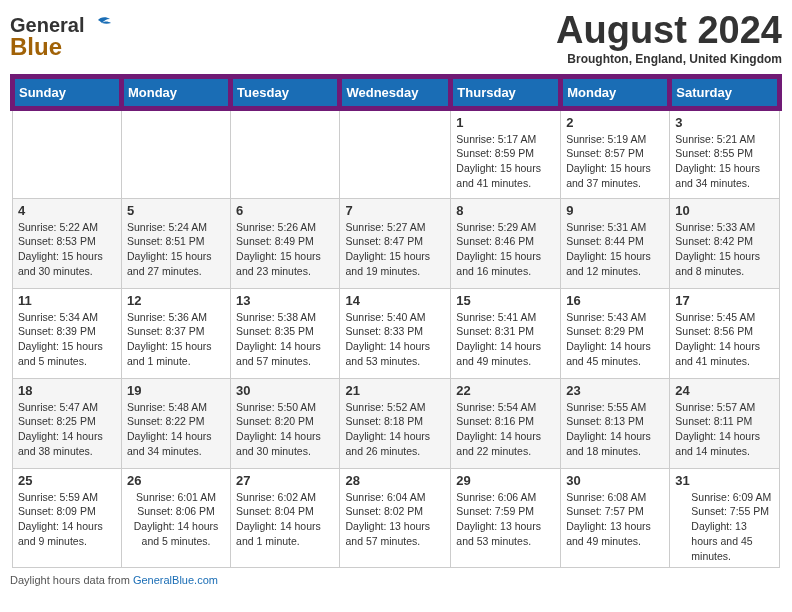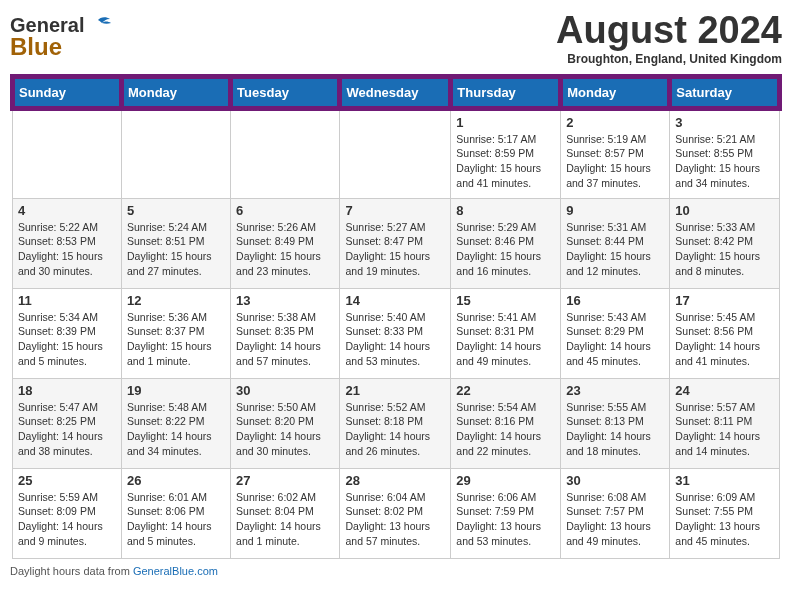--- a/index.html
+++ b/index.html
@@ -282,21 +282,21 @@
       </tr>
       <tr>
         <td>
           <span class="day-number">25</span>
           <div class="day-info" style="white-space: pre-line;">Sunrise: 5:59 AM
 Sunset: 8:09 PM
 Daylight: 14 hours and 9 minutes.</div>
         </td>
         <td>
           <span class="day-number">26</span>
-          <div class="day-info" style="white-space: pre-line;">Sunrise: 6:01 AM
+          <div class="day-info" style="white-space: pre-line; text-align: center;">Sunrise: 6:01 AM
 Sunset: 8:06 PM
 Daylight: 14 hours and 5 minutes.</div>
         </td>
         <td>
           <span class="day-number">27</span>
           <div class="day-info" style="white-space: pre-line;">Sunrise: 6:02 AM
 Sunset: 8:04 PM
 Daylight: 14 hours and 1 minute.</div>
         </td>
         <td>
@@ -312,21 +312,21 @@
 Daylight: 13 hours and 53 minutes.</div>
         </td>
         <td>
           <span class="day-number">30</span>
           <div class="day-info" style="white-space: pre-line;">Sunrise: 6:08 AM
 Sunset: 7:57 PM
 Daylight: 13 hours and 49 minutes.</div>
         </td>
         <td>
           <span class="day-number">31</span>
-          <div class="day-info" style="white-space: pre-line;">Sunrise: 6:09 AM
+          <div class="day-info" style="white-space: pre-line; margin-left: 16px;">Sunrise: 6:09 AM
 Sunset: 7:55 PM
 Daylight: 13 hours and 45 minutes.</div>
         </td>
       </tr>
     </tbody>
 </table>
 
 <div class="footer-note">
   <span>Daylight hours</span>
   <span> data from <span style="color:#1a6db5;">GeneralBlue.com</span></span>

